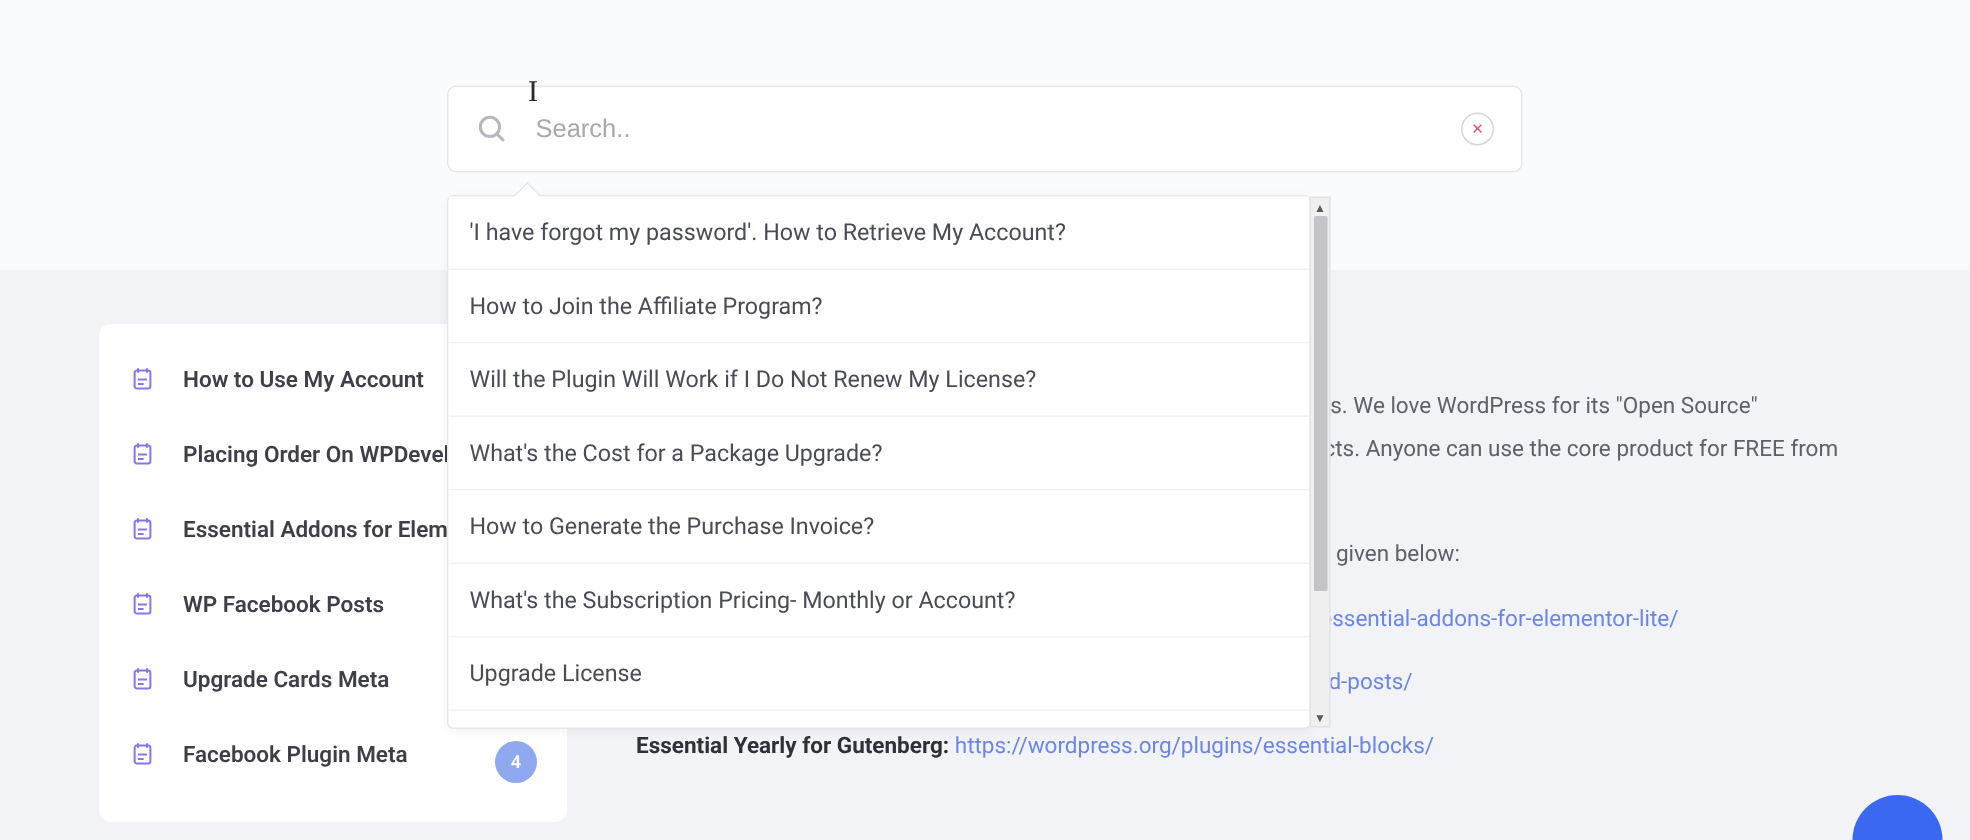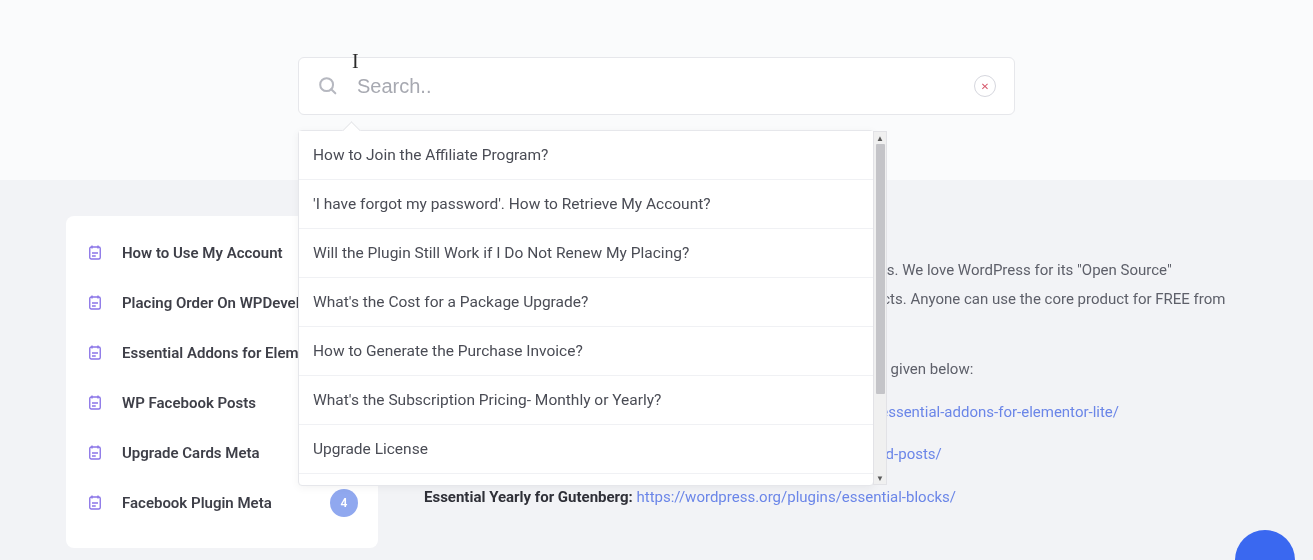--- a/index.html
+++ b/index.html
@@ -34,21 +34,21 @@
     display: flex;
     align-items: center;
     padding: 0 18px;
     z-index: 10;
   }
   .search-icon svg { display: block; }
   .search-input {
     flex: 1;
     border: none;
     outline: none;
-    font-size: 20px;
+    font-size: 17px;
     color: #ef4444;
     margin-left: 18px;
     background: transparent;
   }
   .search-input::placeholder { color: #a7a9b1; }
   .clear-btn {
     width: 22px; height: 22px;
     border: 1.5px solid #d6d7de;
     border-radius: 50%;
     display: flex; align-items: center; justify-content: center;
@@ -136,21 +136,21 @@
     position: absolute;
     top: 216px;
     left: 66px;
     width: 312px;
     background: #ffffff;
     border-radius: 8px;
     padding: 12px 0 20px 0;
   }
   .sidebar-item {
     display: flex;
-    align-items: center;
+    align-items: flex-start;
     padding: 16px 20px;
     cursor: pointer;
     position: relative;
   }
   .sidebar-icon {
     width: 18px; height: 18px;
     margin-right: 18px;
     flex-shrink: 0;
   }
   .sidebar-label {
@@ -233,26 +233,26 @@
     <a href="#" style="margin-left:450px">led-posts/</a>
   </div>
   <div class="product-line">
     <b>Essential Yearly for Gutenberg:</b>
     <a href="#">https://wordpress.org/plugins/essential-blocks/</a>
   </div>
 </div>
 
 <div class="dropdown">
   <div class="dropdown-inner">
+    <div class="dropdown-item">'I have forgot my password'. How to Retrieve My Account?</div>
     <div class="dropdown-item">How to Join the Affiliate Program?</div>
-    <div class="dropdown-item">'I have forgot my password'. How to Retrieve My Account?</div>
-    <div class="dropdown-item">Will the Plugin Still Work if I Do Not Renew My Placing?</div>
+    <div class="dropdown-item">Will the Plugin Will Work if I Do Not Renew My License?</div>
     <div class="dropdown-item">What's the Cost for a Package Upgrade?</div>
     <div class="dropdown-item">How to Generate the Purchase Invoice?</div>
-    <div class="dropdown-item">What's the Subscription Pricing- Monthly or Yearly?</div>
+    <div class="dropdown-item">What's the Subscription Pricing- Monthly or Account?</div>
     <div class="dropdown-item">Upgrade License</div>
   </div>
   <div class="dropdown-scrollbar">
     <div class="arrow">▲</div>
     <div class="thumb"></div>
     <div class="arrow" style="position:absolute;bottom:0;width:100%">▼</div>
   </div>
 </div>
 
 <div class="sidebar">

